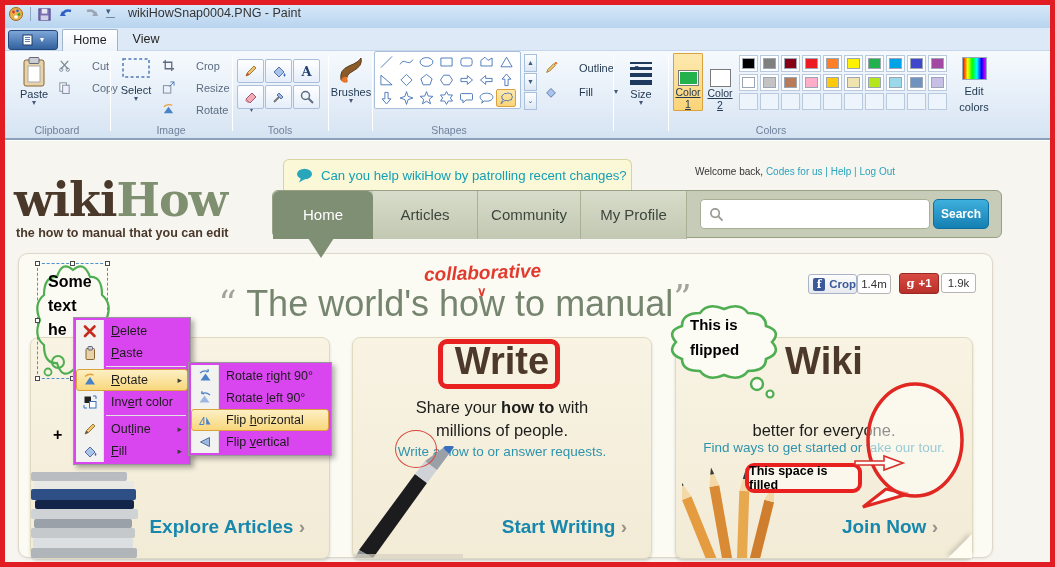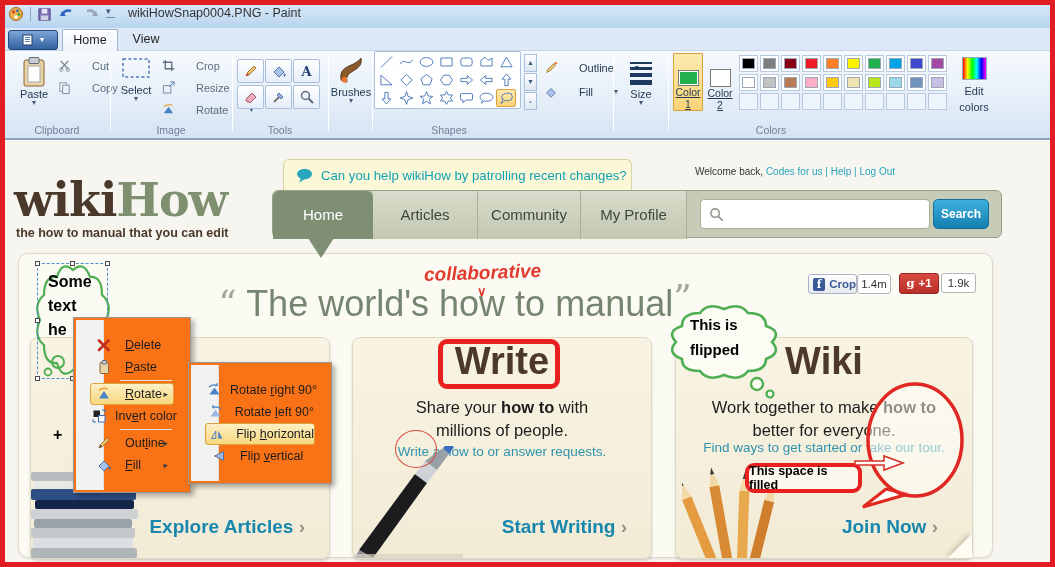--- a/index.html
+++ b/index.html
@@ -84,21 +84,21 @@
   #ann-write-rect{left:438px;top:339px;width:122px;height:50px;}
   #ann-write-circle{position:absolute;left:395px;top:430px;width:42px;height:38px;border:1.6px solid #d8463c;border-radius:50%;z-index:10;}
   #ann-space-filled{left:745px;top:463px;width:117px;height:30px;border:4px solid #e8201f;border-radius:9px;background:rgba(252,248,238,.85);z-index:11;display:flex;align-items:center;justify-content:center;font-size:12.5px;font-weight:bold;color:#000;}
   #flip-bubble-text{left:690px;top:312px;z-index:13;font-size:15px;font-weight:800;color:#000;line-height:25px;}
   #some-text{left:48px;top:270px;z-index:31;font-size:16px;font-weight:800;color:#000;line-height:24px;}
   #selrect{left:37px;top:263px;width:71px;height:116px;border:1px dashed #4d8fd1;z-index:30;}
   .handle{position:absolute;width:5px;height:5px;background:#fff;border:1px solid #4a4a4a;}
   #crosshair{left:53px;top:426px;font-size:16px;color:#000;z-index:45;font-weight:bold;}
 
   
-  .menu{position:absolute;background:#f97316;border:1px solid #979797;box-shadow:3px 3px 5px rgba(0,0,0,.3);padding:16px;z-index:60;}
+  .menu{position:absolute;background:#d946ef;border:1px solid #979797;box-shadow:3px 3px 5px rgba(0,0,0,.3);padding:2px;z-index:60;}
   .menu:before{content:"";position:absolute;left:2px;top:2px;bottom:2px;width:27px;background:#f2f2f0;border-right:1px solid #e0e0e0;}
   #ctx-main{left:73px;top:317px;width:118px;}
   #ctx-sub{left:188px;top:362px;width:144px;z-index:61;}
   .mi{position:relative;display:flex;align-items:center;height:22px;border-radius:3px;border:1px solid transparent;}
   .mi.hl{background:linear-gradient(#fcf0c5,#f9d77c);border-color:#d9a23c;}
   .mi-icon{width:26px;display:flex;justify-content:center;align-items:center;z-index:1;}
   .mi-label{margin-left:8px;font-size:12.5px;color:#1c1c1c;white-space:nowrap;z-index:1;}
   .mi-arrow{position:absolute;right:5px;font-size:9px;color:#3c3c3c;z-index:1;}
   .msep{height:1px;background:#e2e2e2;margin:2px 2px 2px 30px;}
   svg{display:block;}
@@ -608,21 +608,21 @@
     <polygon points="84,24 72,15 90,2 96,8" fill="#9aa0a8"></polygon>
     <polygon points="90,2 96,8 101,1 95,-3" fill="#3a6fc0"></polygon>
     <polygon points="6,104 20,112 2,112" fill="#8a8f96"></polygon>
     <rect x="0" y="108" width="110" height="4" fill="#d8d2c2" opacity=".7"></rect>
   </svg>
   <div class="cta"><span>Start Writing</span> <span class="ar">›</span></div>
 </div>
 
 <div class="card" id="card-wiki">
   <div class="card-title">Wiki</div>
-  <div class="card-body"><span id="wiki-l1"><span>Work together to make </span><span style="font-weight: bold;">how to</span></span><br><span>better for everyone.</span></div>
+  <div class="card-body"><br><span>better for everyone.</span></div>
   <div class="card-teal" style="top:102px;">Find ways to get started or take our tour.</div>
   <svg style="position:absolute;left:6px;bottom:0;" width="120" height="95" viewBox="0 0 120 95">
     <g transform="rotate(-22 30 95)">
         <rect x="24" y="30" width="10" height="70" fill="#e59b40"></rect>
         <polygon points="24,30 34,30 29,10" fill="#f3d9a8"></polygon>
         <polygon points="27,17 31,17 29,10" fill="#3a3a3a"></polygon>
       </g>
     <g transform="rotate(-10 45 95)">
         <rect x="40" y="22" width="10" height="78" fill="#d88a34"></rect>
         <polygon points="40,22 50,22 45,3" fill="#f3d9a8"></polygon>

